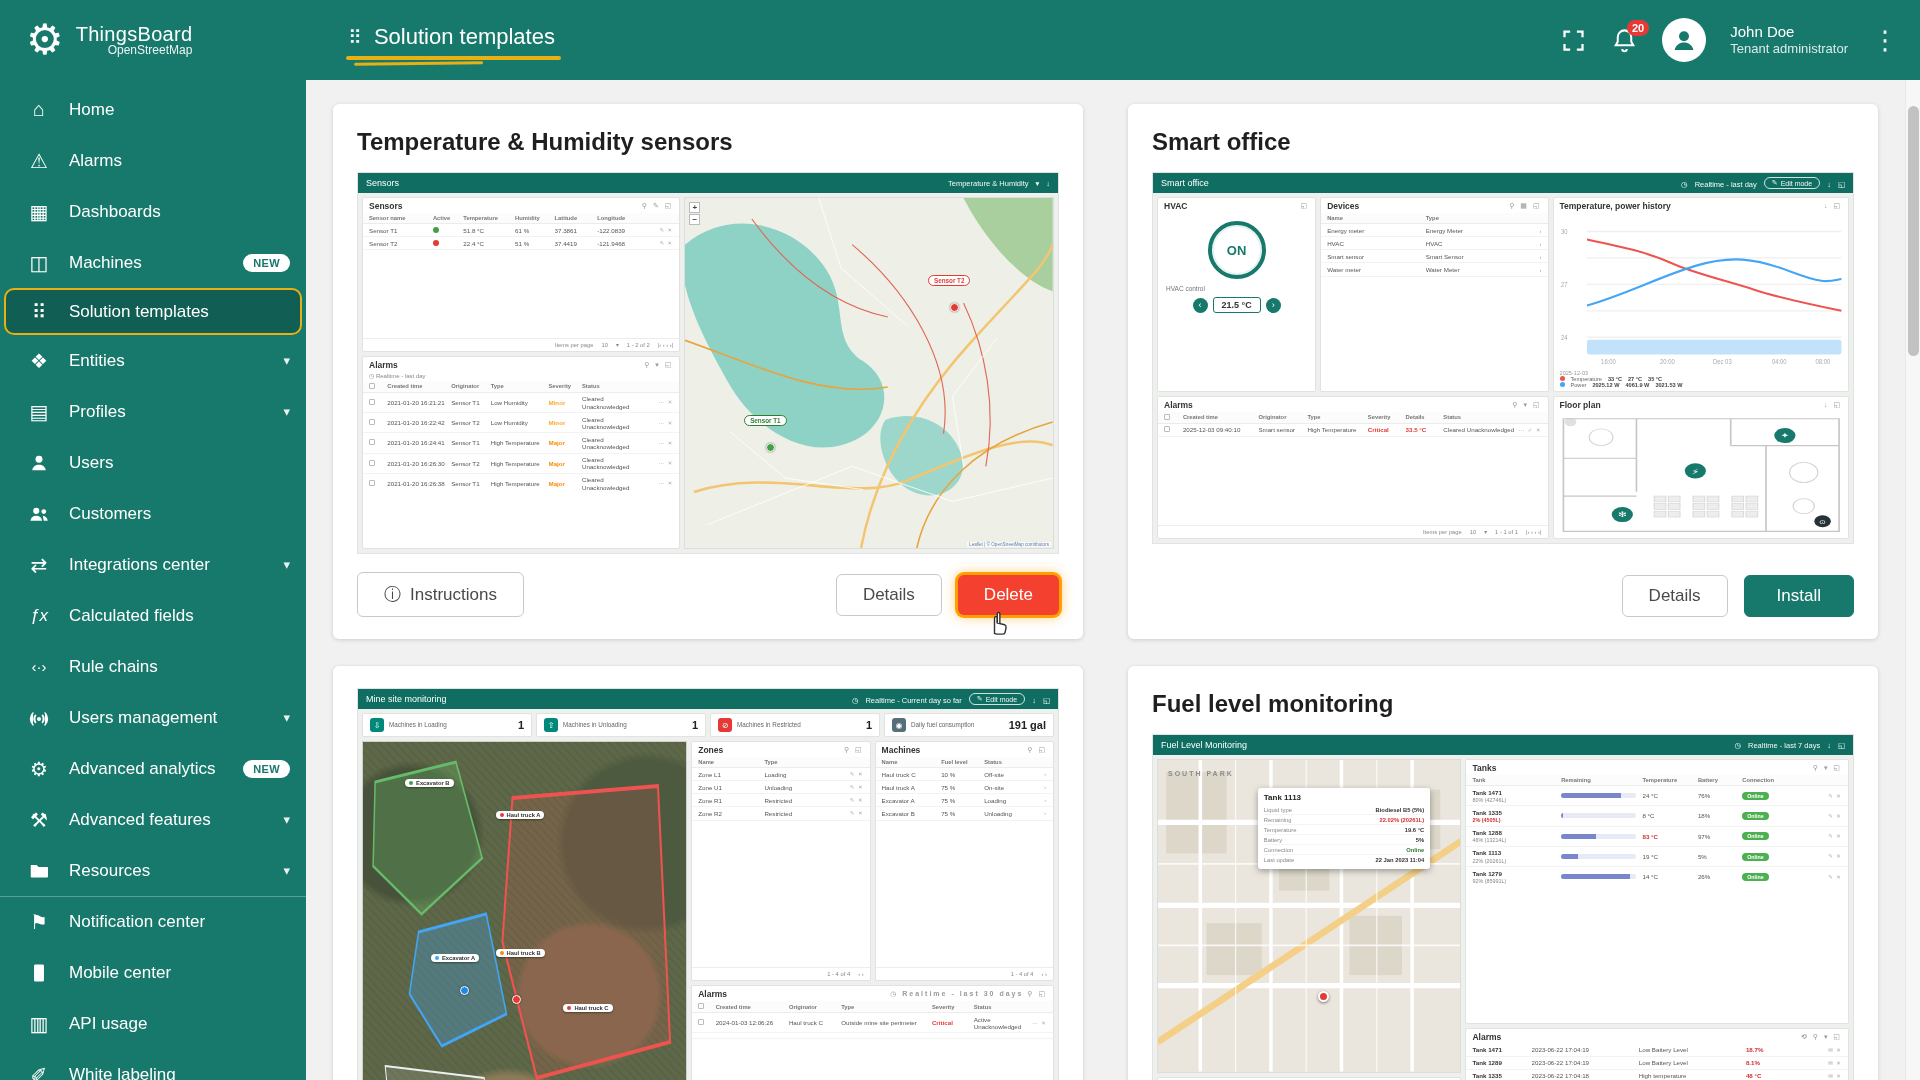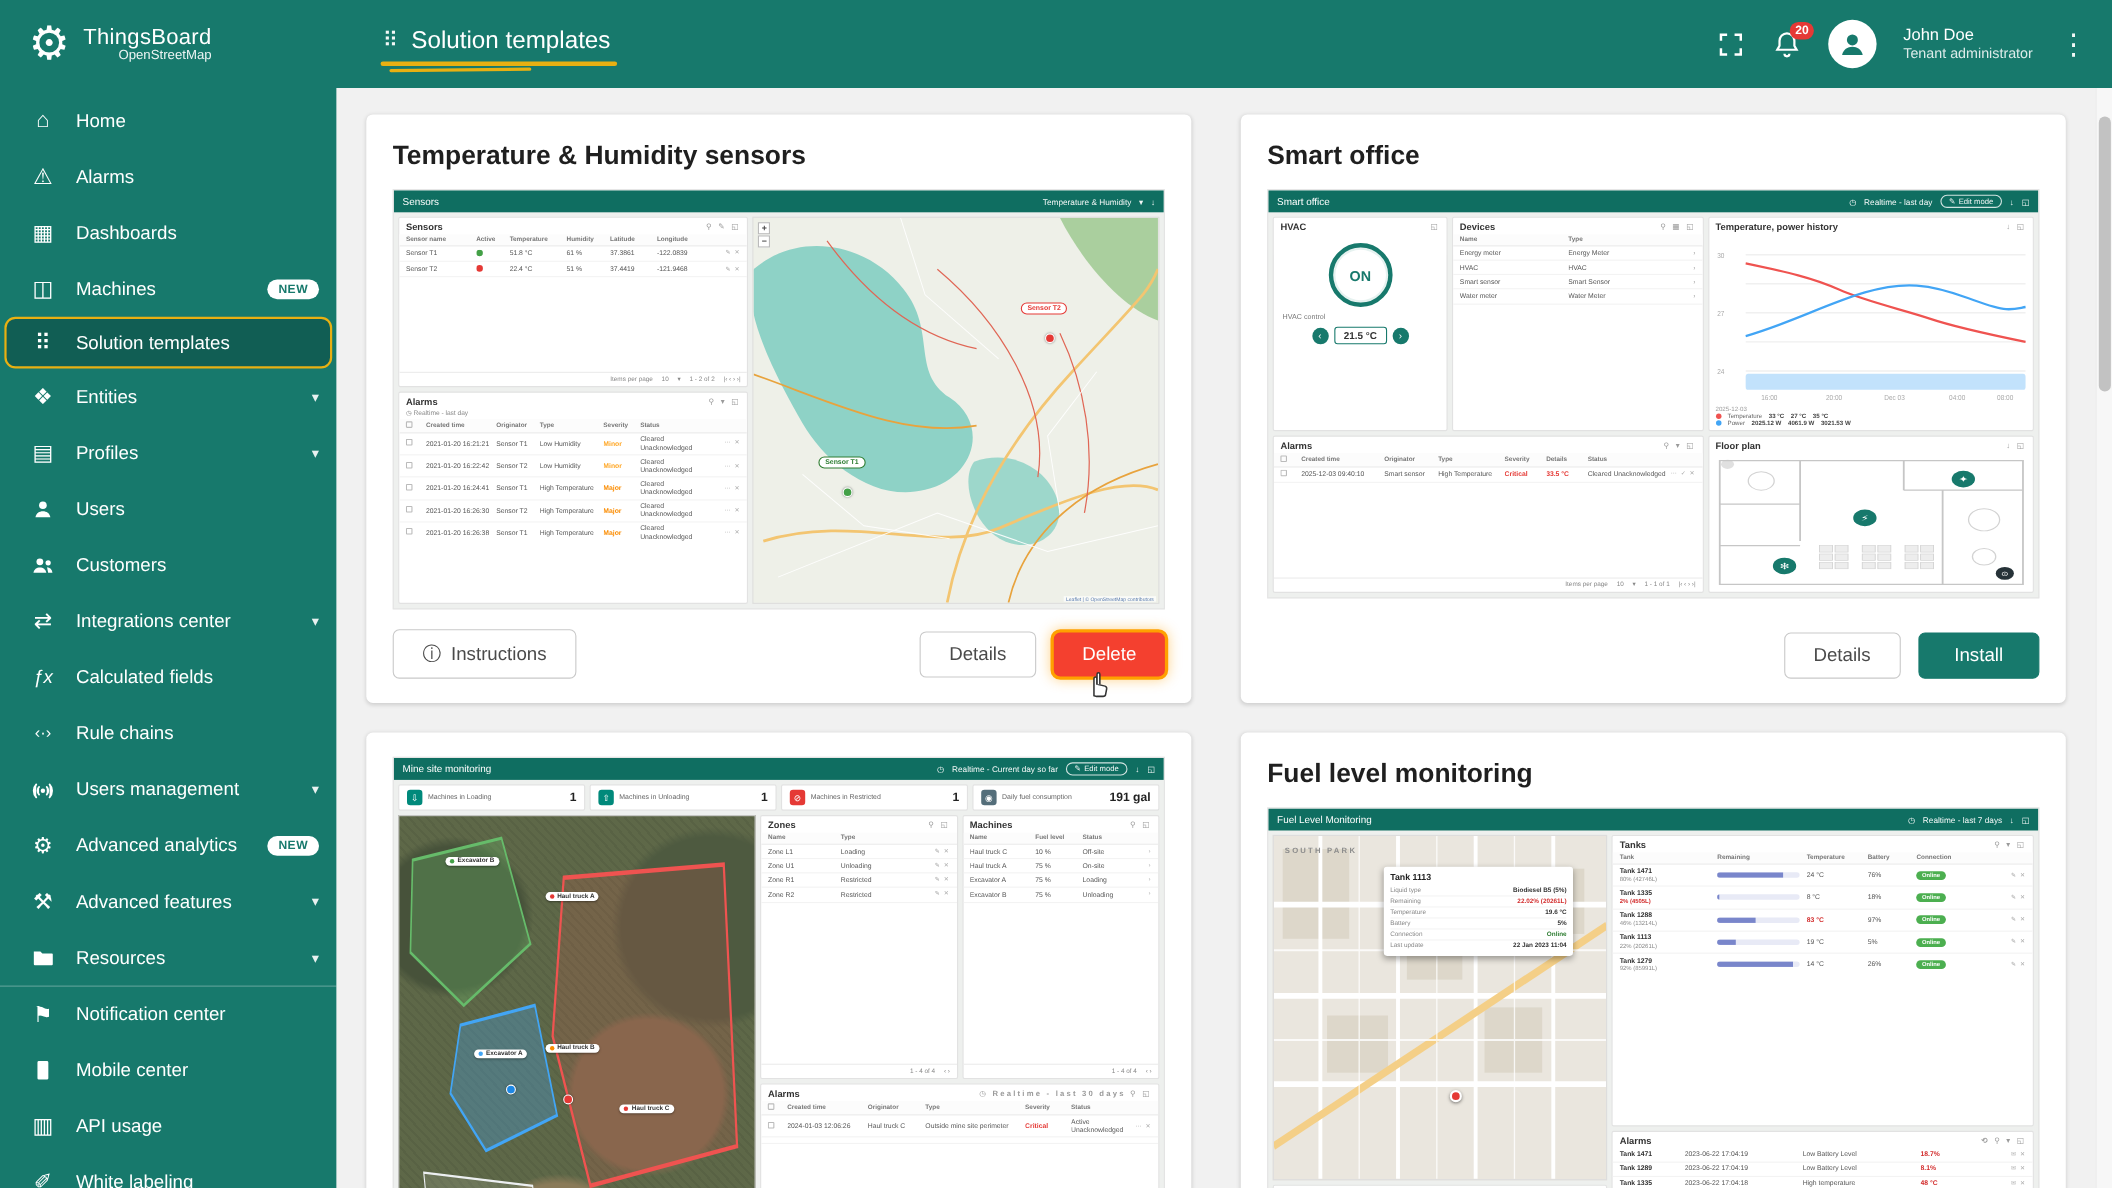--- a/index.html
+++ b/index.html
@@ -49,21 +49,21 @@
 .card-actions{display:flex;align-items:center;gap:16px;margin-top:auto;padding-top:18px}
 .spacer{flex:1}
 .btn{font-size:17px;padding:10px 26px;border-radius:6px;border:1px solid #c9c9c9;background:#fff;color:#4a4a4a;font-weight:500;cursor:pointer;display:inline-flex;align-items:center;gap:9px}
 .btn.primary{background:var(--teal);color:#fff;border-color:var(--teal);padding:10px 32px}
 .btn.danger{background:#f4402f;color:#fff;border:none;box-shadow:0 0 0 3px #ffa000,0 0 12px 3px rgba(255,160,0,.45)}
 .info-i{font-size:17px}
 .del-wrap{position:relative}
 .cursor-icon{position:absolute;left:26px;bottom:-26px;pointer-events:none}
 
 .mini-bar{background:#0f6e61;height:20px;color:#fff;font-size:9px;display:flex;align-items:center;justify-content:space-between;padding:0 8px;flex-shrink:0}
-.mini-bar-right{display:flex;gap:7px;align-items:center;font-size:7.5px;opacity:.95}
+.mini-bar-right{display:flex;gap:7px;align-items:flex-end;font-size:7.5px;opacity:.95}
 .pill{border:1px solid rgba(255,255,255,.85);border-radius:9px;padding:1px 7px;font-size:7px;display:inline-flex;gap:3px;align-items:center}
 .mini-body{flex:1;display:grid;gap:4px;padding:4px;min-height:0}
 .panel{background:#fff;border:1px solid #e2e2e2;border-radius:2px;display:flex;flex-direction:column;overflow:hidden;min-height:0}
 .p-title{font-size:8.5px;font-weight:700;color:#333;padding:3px 6px 2px;display:flex;justify-content:space-between;align-items:center;flex-shrink:0}
 .p-icons{color:#9a9a9a;font-size:7px;letter-spacing:2px;white-space:nowrap}
 .p-sub{font-size:6px;color:#888;padding:0 6px 2px}
 .t-head{display:grid;font-size:5.8px;color:#777;font-weight:700;padding:2px 6px;border-bottom:1px solid #ececec;background:#fcfcfc;align-items:center}
 .t-row{display:grid;font-size:6.2px;color:#555;padding:2.5px 6px;border-bottom:1px solid #f3f3f3;align-items:center;overflow:hidden;line-height:1.15}
 .t-row span{overflow:hidden;white-space:nowrap;text-overflow:clip}
 .t-row .wrap{white-space:normal}

